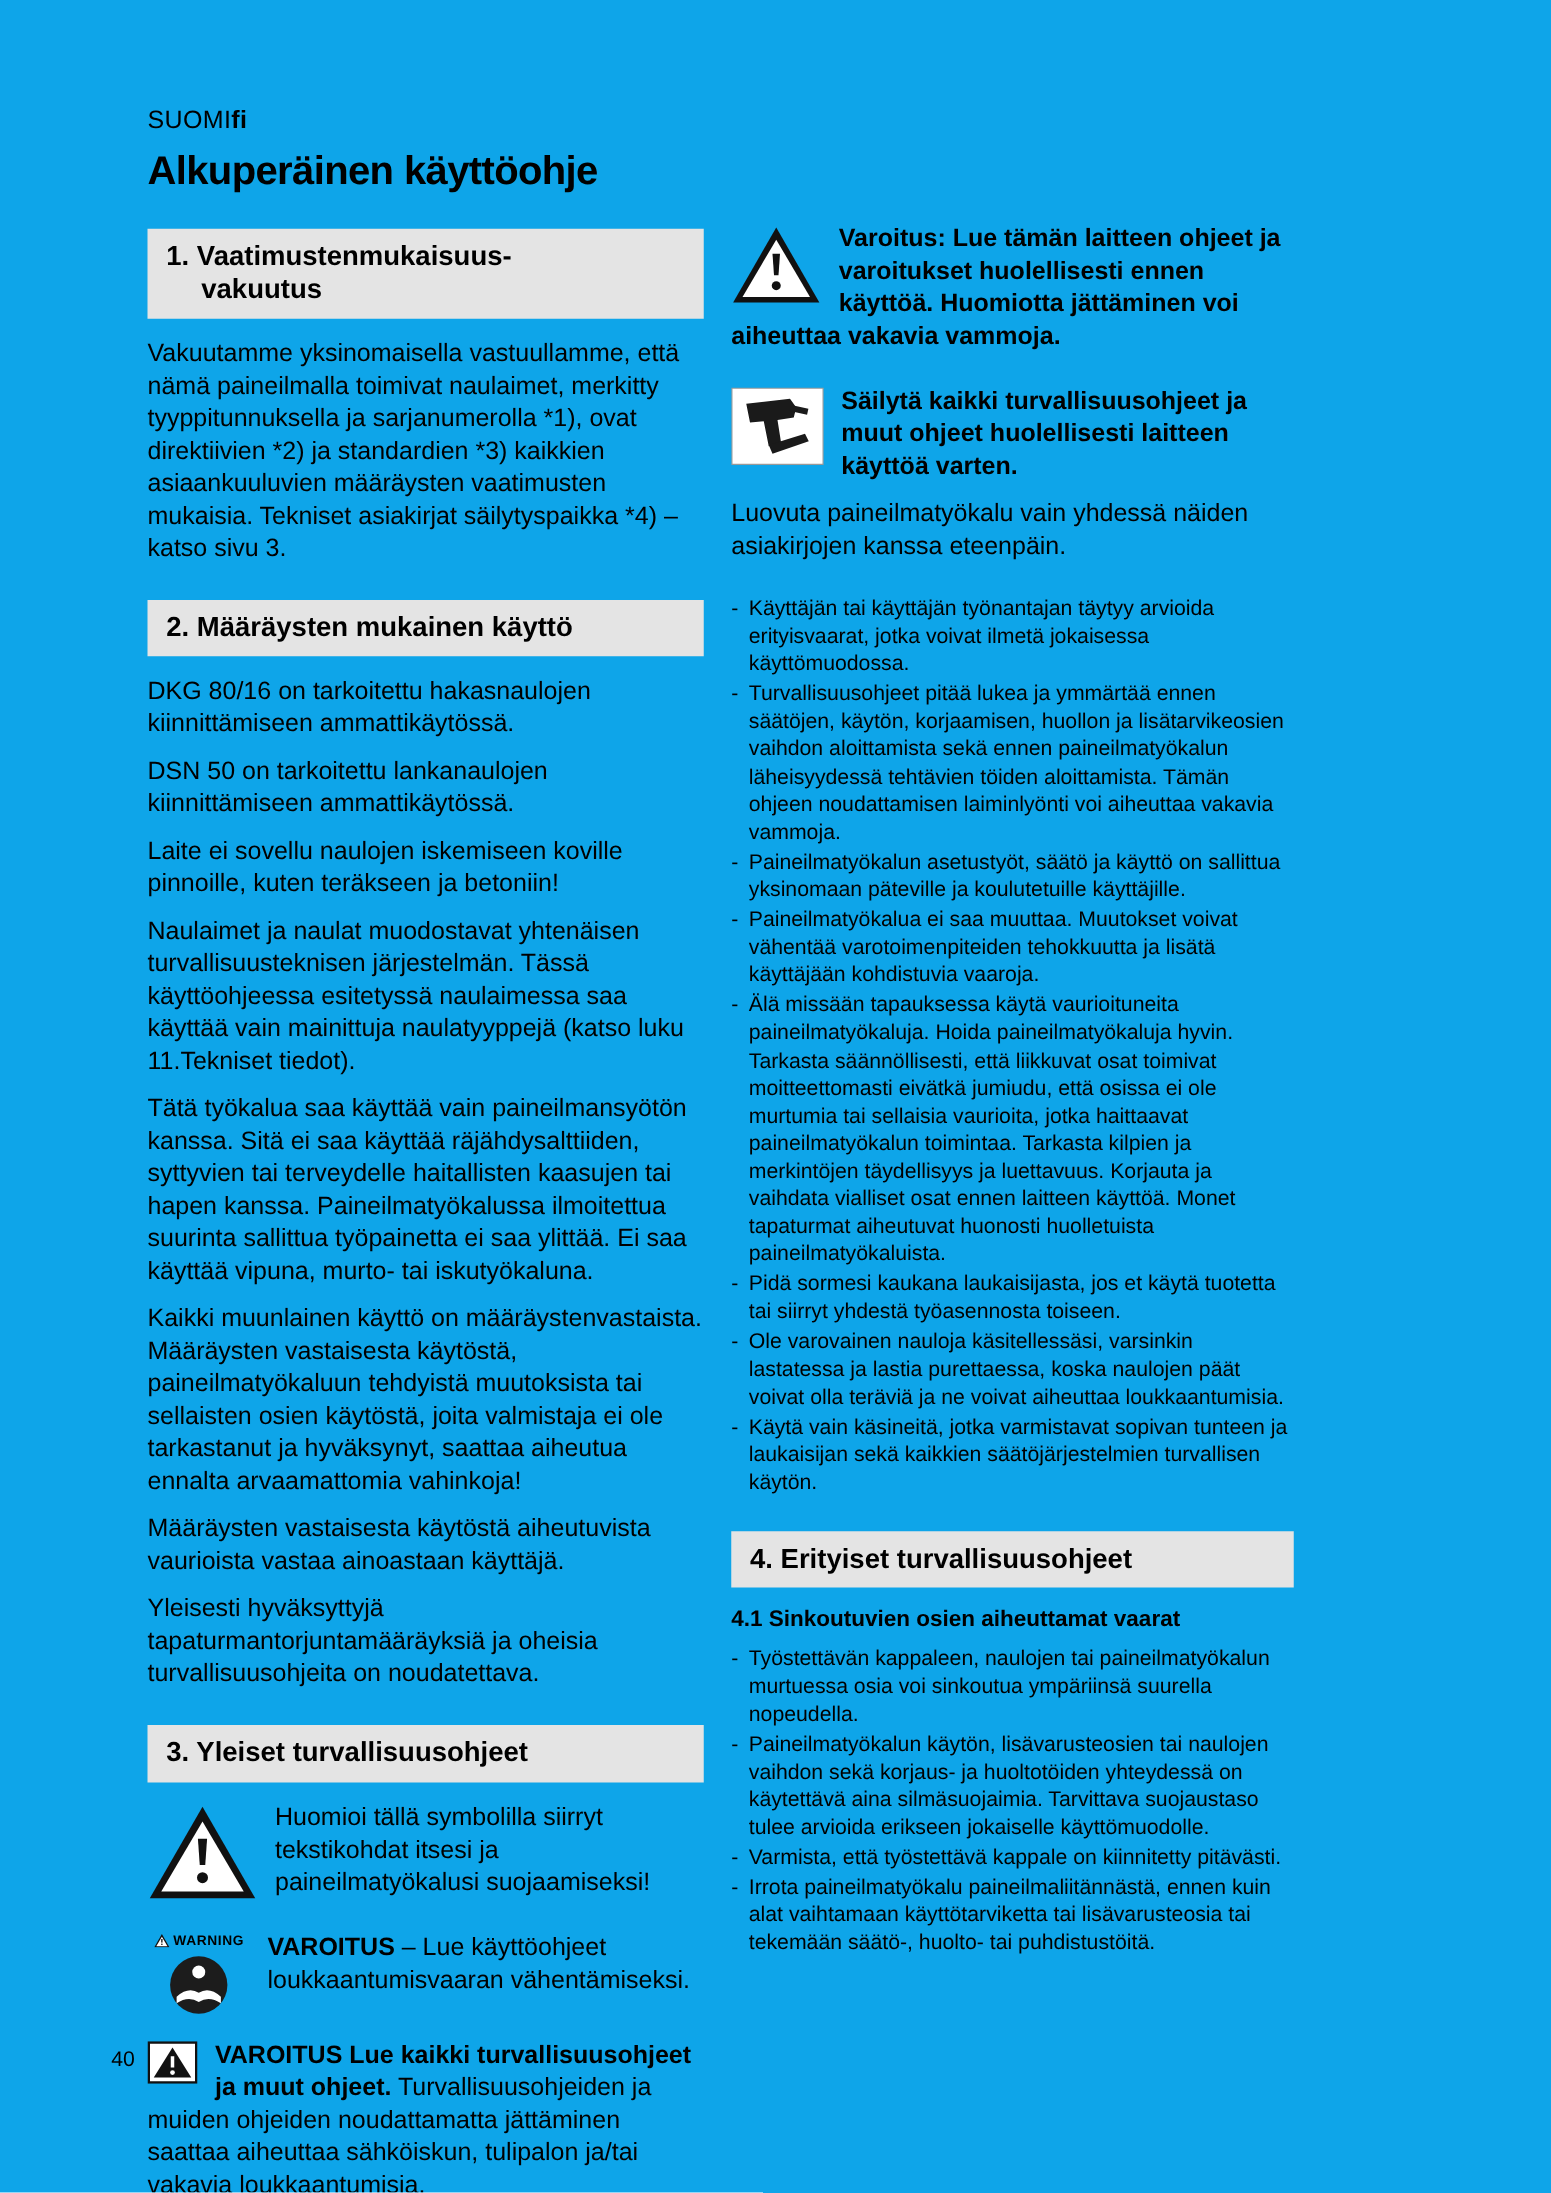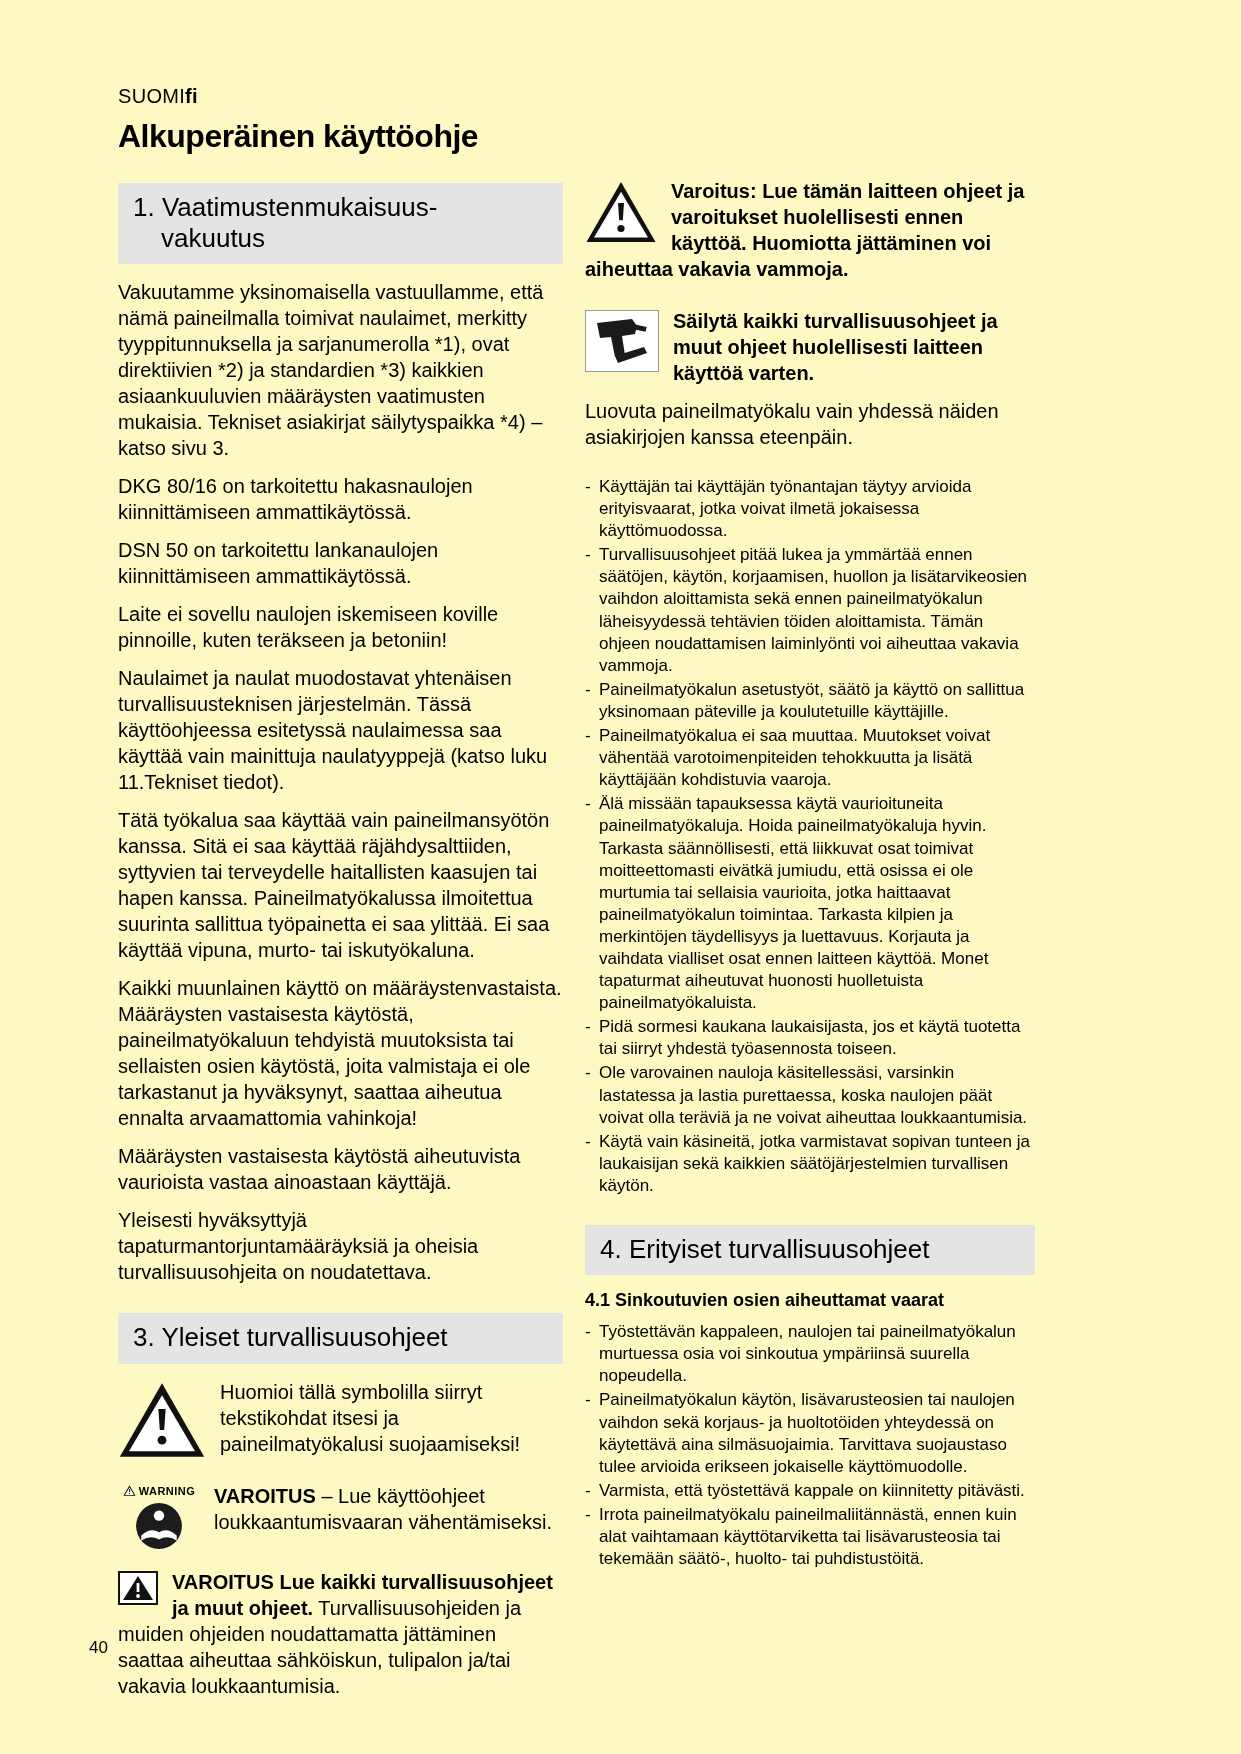--- a/index.html
+++ b/index.html
@@ -1,32 +1,32 @@
 <!DOCTYPE html>
 <html><head>
 <meta charset="utf-8">
 <style>
   * { margin:0; padding:0; box-sizing:border-box; }
   html,body { background:#fff; }
   .page {
     position:relative; width:1241px; height:1754px; margin:0 auto;
-    background:#fef9c3; color:#000;
+    background:#0ea5e9; color:#000;
     font-family:"Liberation Sans", sans-serif;
     overflow:hidden;
   }
   .columns { display:flex; gap:22px; padding:85px 0 0 118px; }
   .col-left  { width:445px; flex:none; }
   .col-right { width:450px; flex:none; padding-top:93px; }
 
   .lang-line { font-size:20px; letter-spacing:.3px; }
   .lang-code { font-weight:bold; }
   .doc-title { font-size:32px; font-weight:bold; letter-spacing:-0.5px; margin:10px 0 28px; }
 
   .section-heading {
-    background:#e4e4e4; font-weight:normal; font-size:26px; line-height:1.2;
+    background:#e4e4e4; font-weight:bold; font-size:22px; line-height:1.2;
     padding:9px 8px 10px 15px; margin:28px 0 15px;
   }
   .section-heading.first { margin-top:0; }
   .section-heading .h-line2 { display:block; padding-left:28px; }
 
   .para { font-size:20px; line-height:1.3; margin-bottom:12px; }
   .bold { font-weight:bold; }
 
   .bullets { margin-bottom:4px; }
   .bullet { display:flex; font-size:17px; line-height:1.3; margin-bottom:2px; }
@@ -62,20 +62,23 @@
       <h1 class="doc-title">Alkuperäinen käyttöohje</h1>
 
       <div class="section-heading first">
         <span class="h-line1">1. Vaatimustenmukaisuus-</span>
         <span class="h-line2">vakuutus</span>
       </div>
       <div>
           <div class="para">Vakuutamme yksinomaisella vastuullamme, että nämä paineilmalla toimivat naulaimet, merkitty tyyppitunnuksella ja sarjanumerolla *1), ovat direktiivien *2) ja standardien *3) kaikkien asiaankuuluvien määräysten vaatimusten mukaisia. Tekniset asiakirjat säilytyspaikka *4) – katso sivu 3.</div>
         </div>
 
+      <div class="section-heading">
+        <span>2. Määräysten mukainen käyttö</span>
+      </div>
       <div>
           <div class="para">DKG 80/16 on tarkoitettu hakasnaulojen kiinnittämiseen ammattikäytössä.</div>
           <div class="para">DSN 50 on tarkoitettu lankanaulojen kiinnittämiseen ammattikäytössä.</div>
           <div class="para">Laite ei sovellu naulojen iskemiseen koville pinnoille, kuten teräkseen ja betoniin!</div>
           <div class="para">Naulaimet ja naulat muodostavat yhtenäisen turvallisuusteknisen järjestelmän. Tässä käyttöohjeessa esitetyssä naulaimessa saa käyttää vain mainittuja naulatyyppejä (katso luku 11.Tekniset tiedot).</div>
           <div class="para">Tätä työkalua saa käyttää vain paineilmansyötön kanssa. Sitä ei saa käyttää räjähdysalttiiden, syttyvien tai terveydelle haitallisten kaasujen tai hapen kanssa. Paineilmatyökalussa ilmoitettua suurinta sallittua työpainetta ei saa ylittää. Ei saa käyttää vipuna, murto- tai iskutyökaluna.</div>
           <div class="para">Kaikki muunlainen käyttö on määräystenvastaista. Määräysten vastaisesta käytöstä, paineilmatyökaluun tehdyistä muutoksista tai sellaisten osien käytöstä, joita valmistaja ei ole tarkastanut ja hyväksynyt, saattaa aiheutua ennalta arvaamattomia vahinkoja!</div>
           <div class="para">Määräysten vastaisesta käytöstä aiheutuvista vaurioista vastaa ainoastaan käyttäjä.</div>
           <div class="para">Yleisesti hyväksyttyjä tapaturmantorjuntamääräyksiä ja oheisia turvallisuusohjeita on noudatettava.</div>
         </div>

